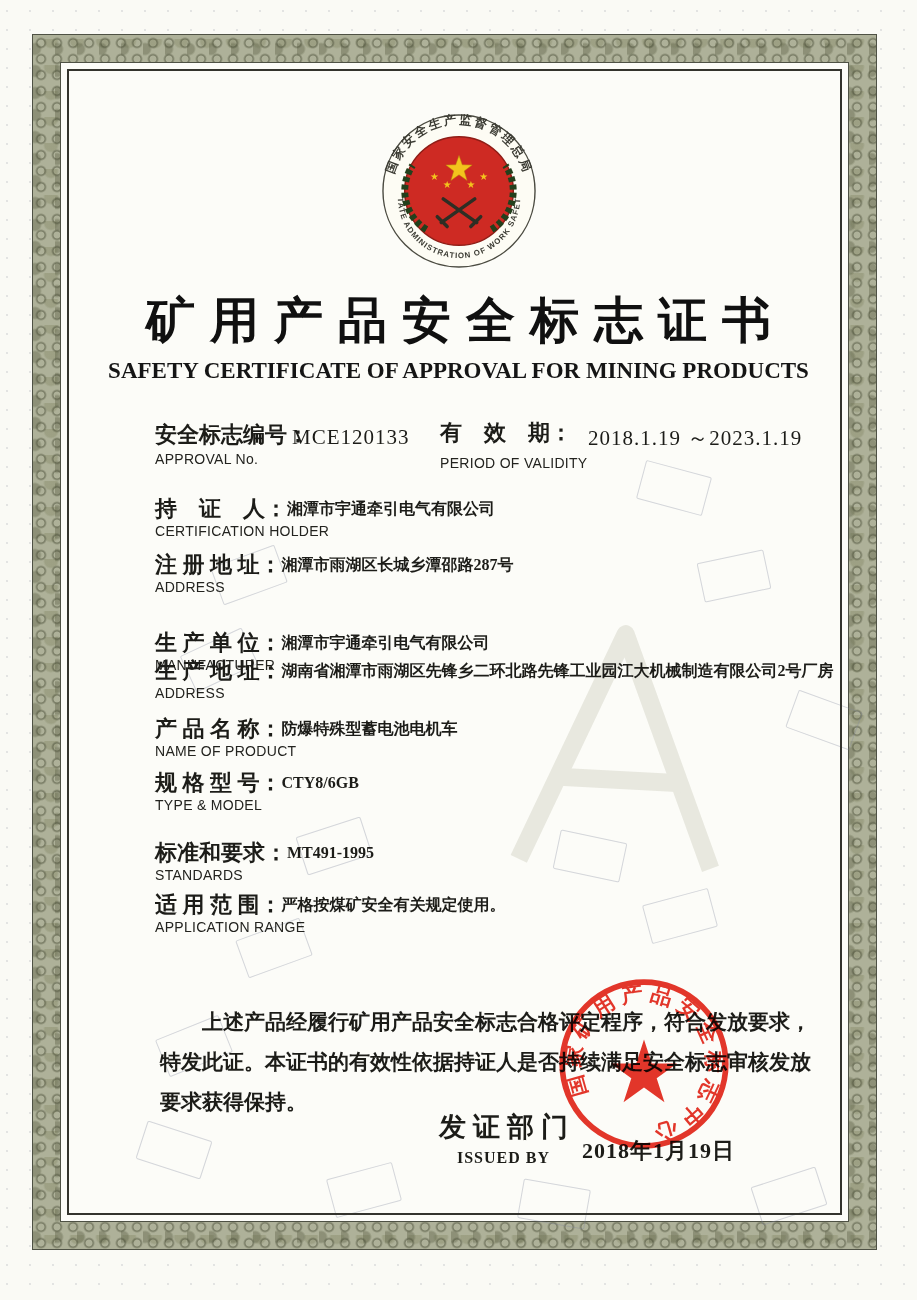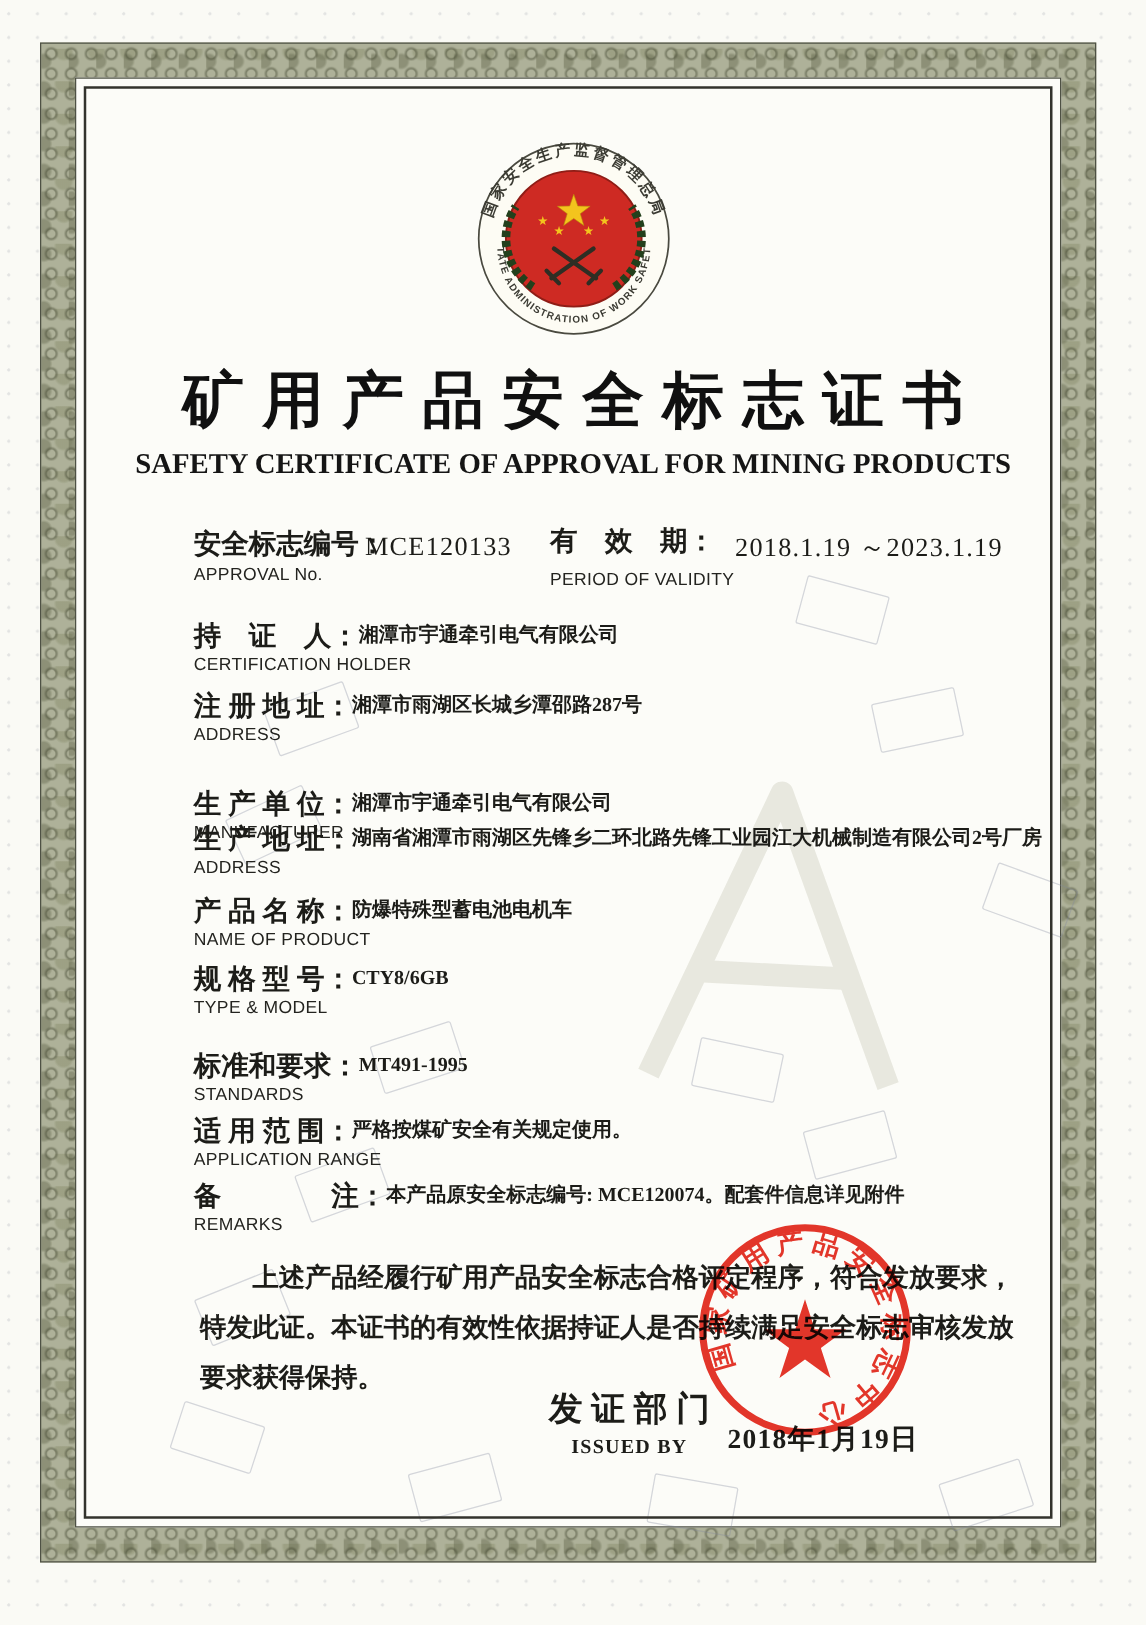--- a/index.html
+++ b/index.html
@@ -214,27 +214,20 @@
     </div>
 
     <div class="frow" style="top:888px">
       <div class="main">
           <span class="zh-label">适 用 范 围：</span>
           <span class="value">严格按煤矿安全有关规定使用。</span>
         </div>
       <div class="en-label">APPLICATION RANGE</div>
     </div>
 
-    <div class="frow" style="top:940px">
-      <div class="main">
-          <span class="zh-label">备　　　　注：</span>
-          <span class="value" style="max-width:520px">本产品原安全标志编号: MCE120074。配套件信息详见附件</span>
-        </div>
-      <div class="en-label">REMARKS</div>
-    </div>
 
     <div class="declaration">上述产品经履行矿用产品安全标志合格评定程序，符合发放要求，特发此证。本证书的有效性依据持证人是否持续满足安全标志审核发放要求获得保持。</div>
 
     <div class="issued">
       <div class="zh">发证部门</div>
       <div class="en">ISSUED BY</div>
     </div>
 
     <div class="issue-date">2018年1月19日</div>
 

